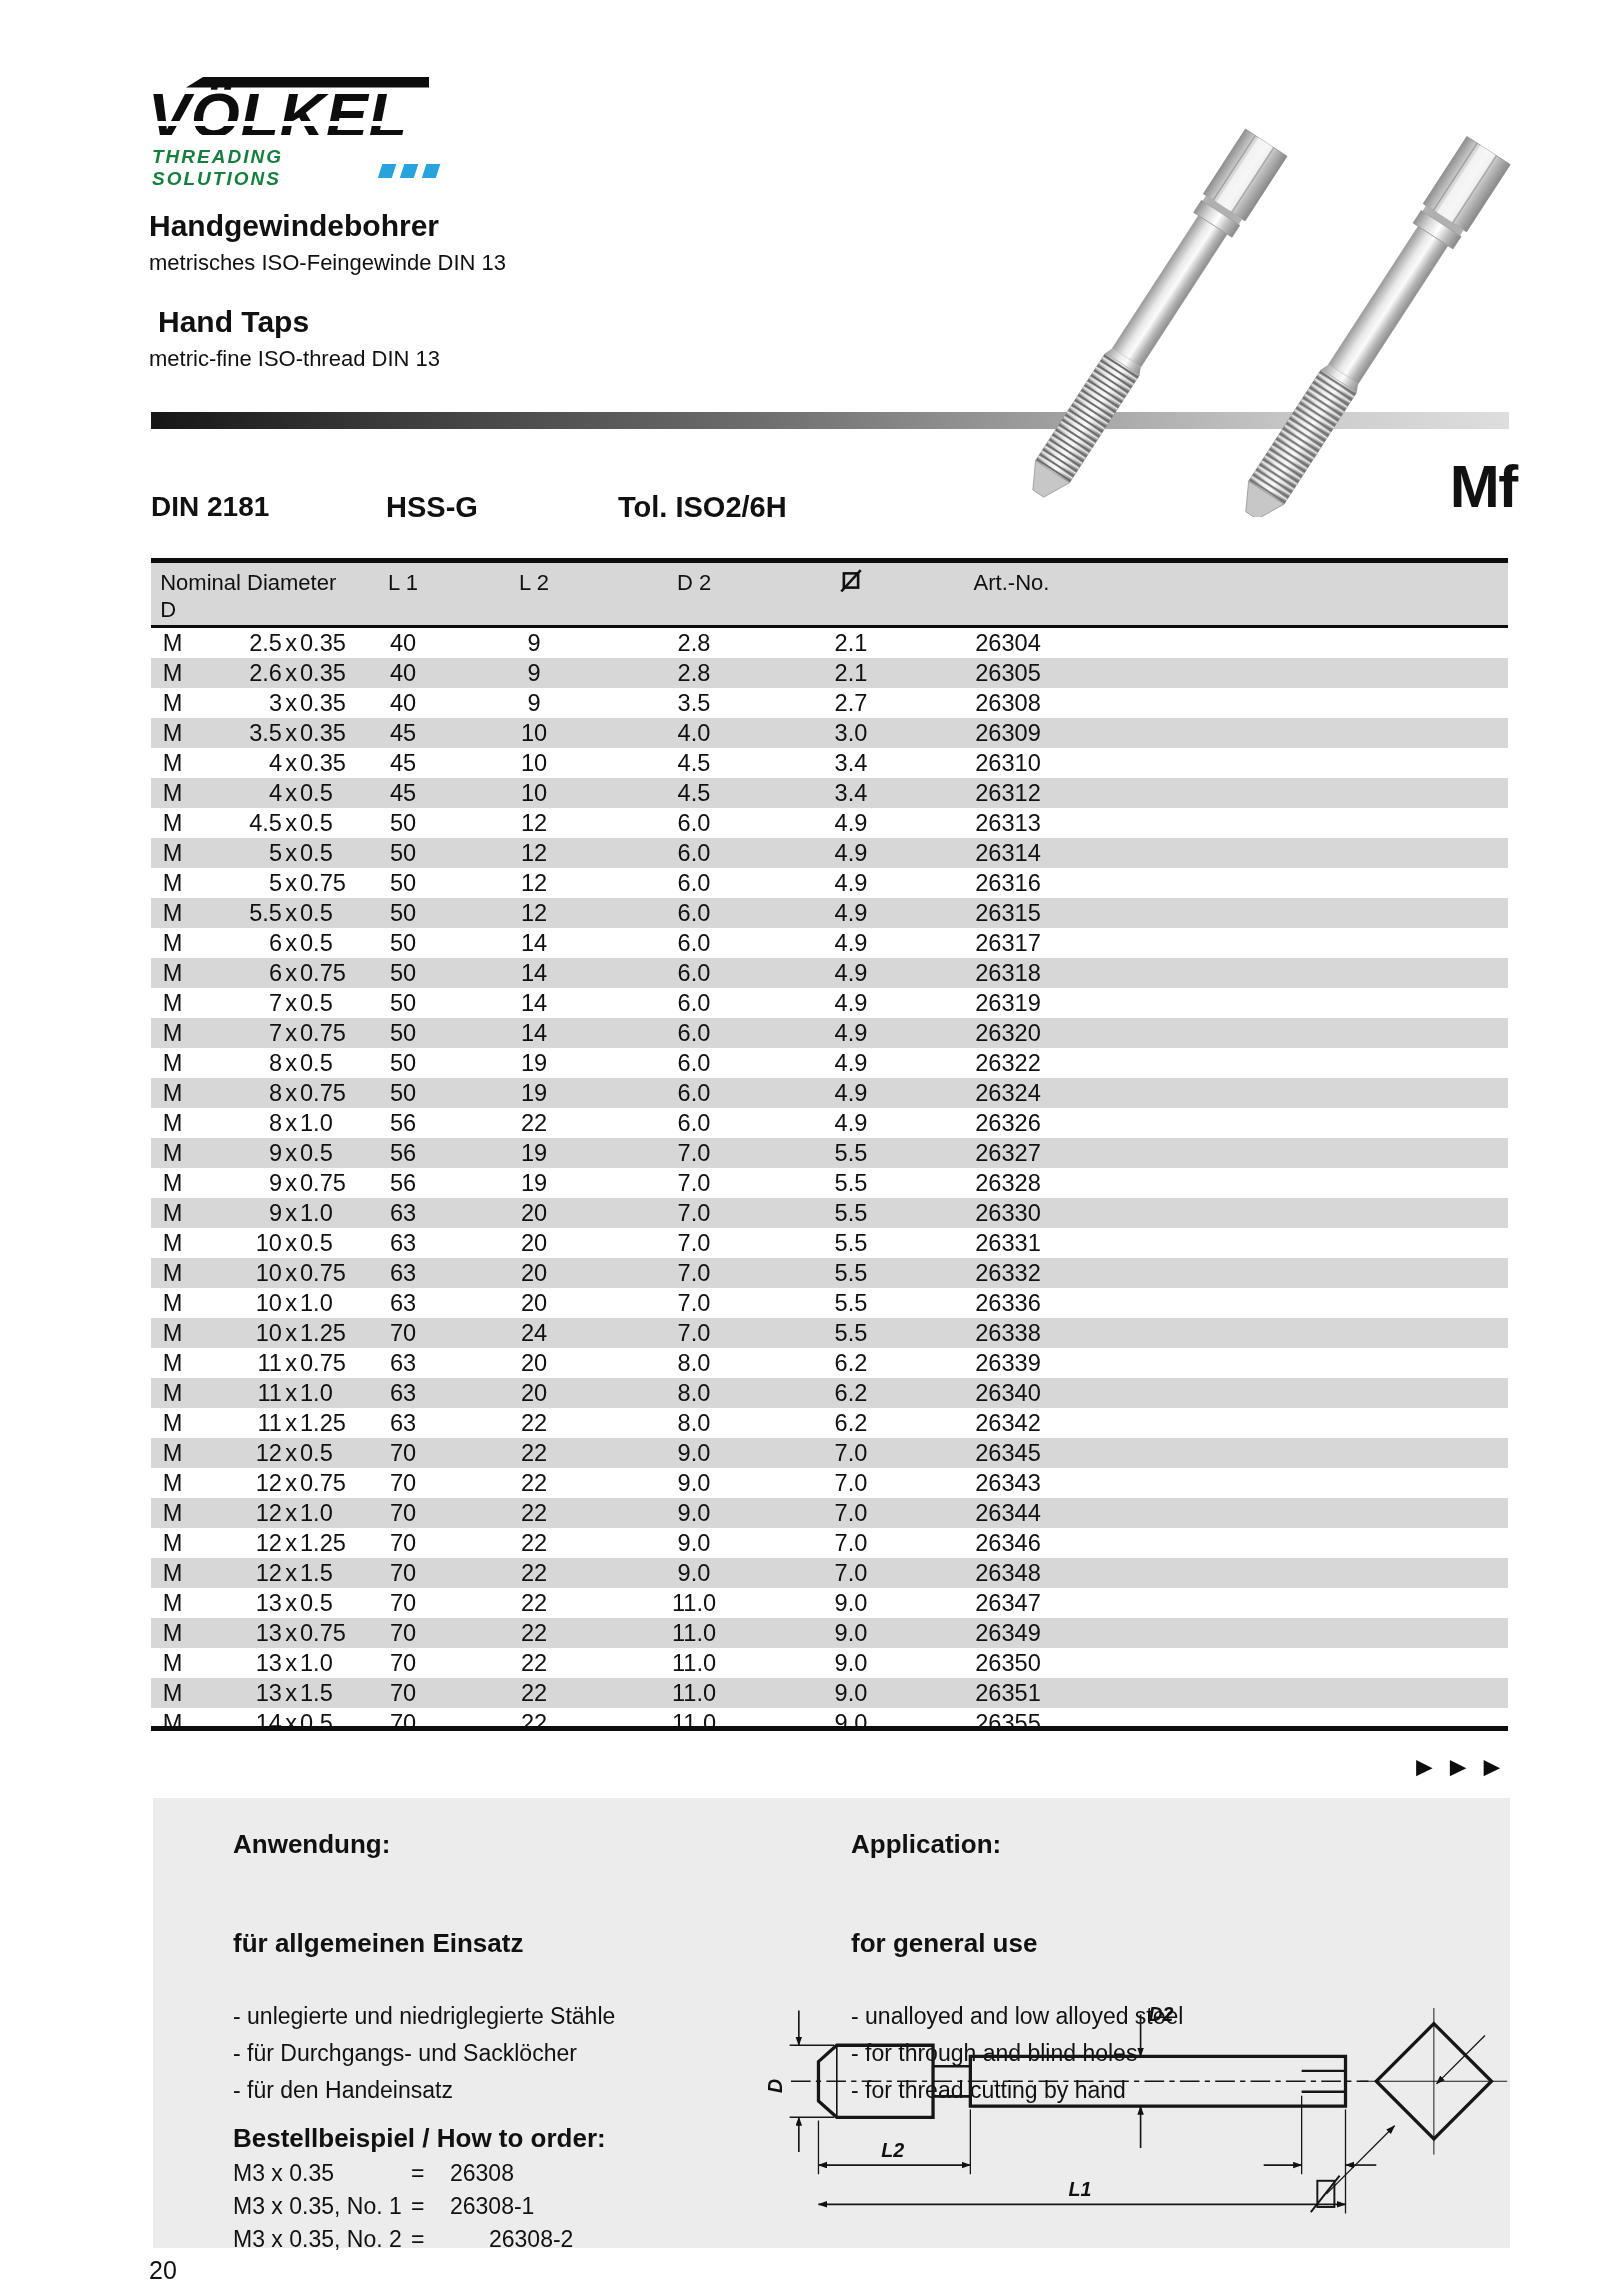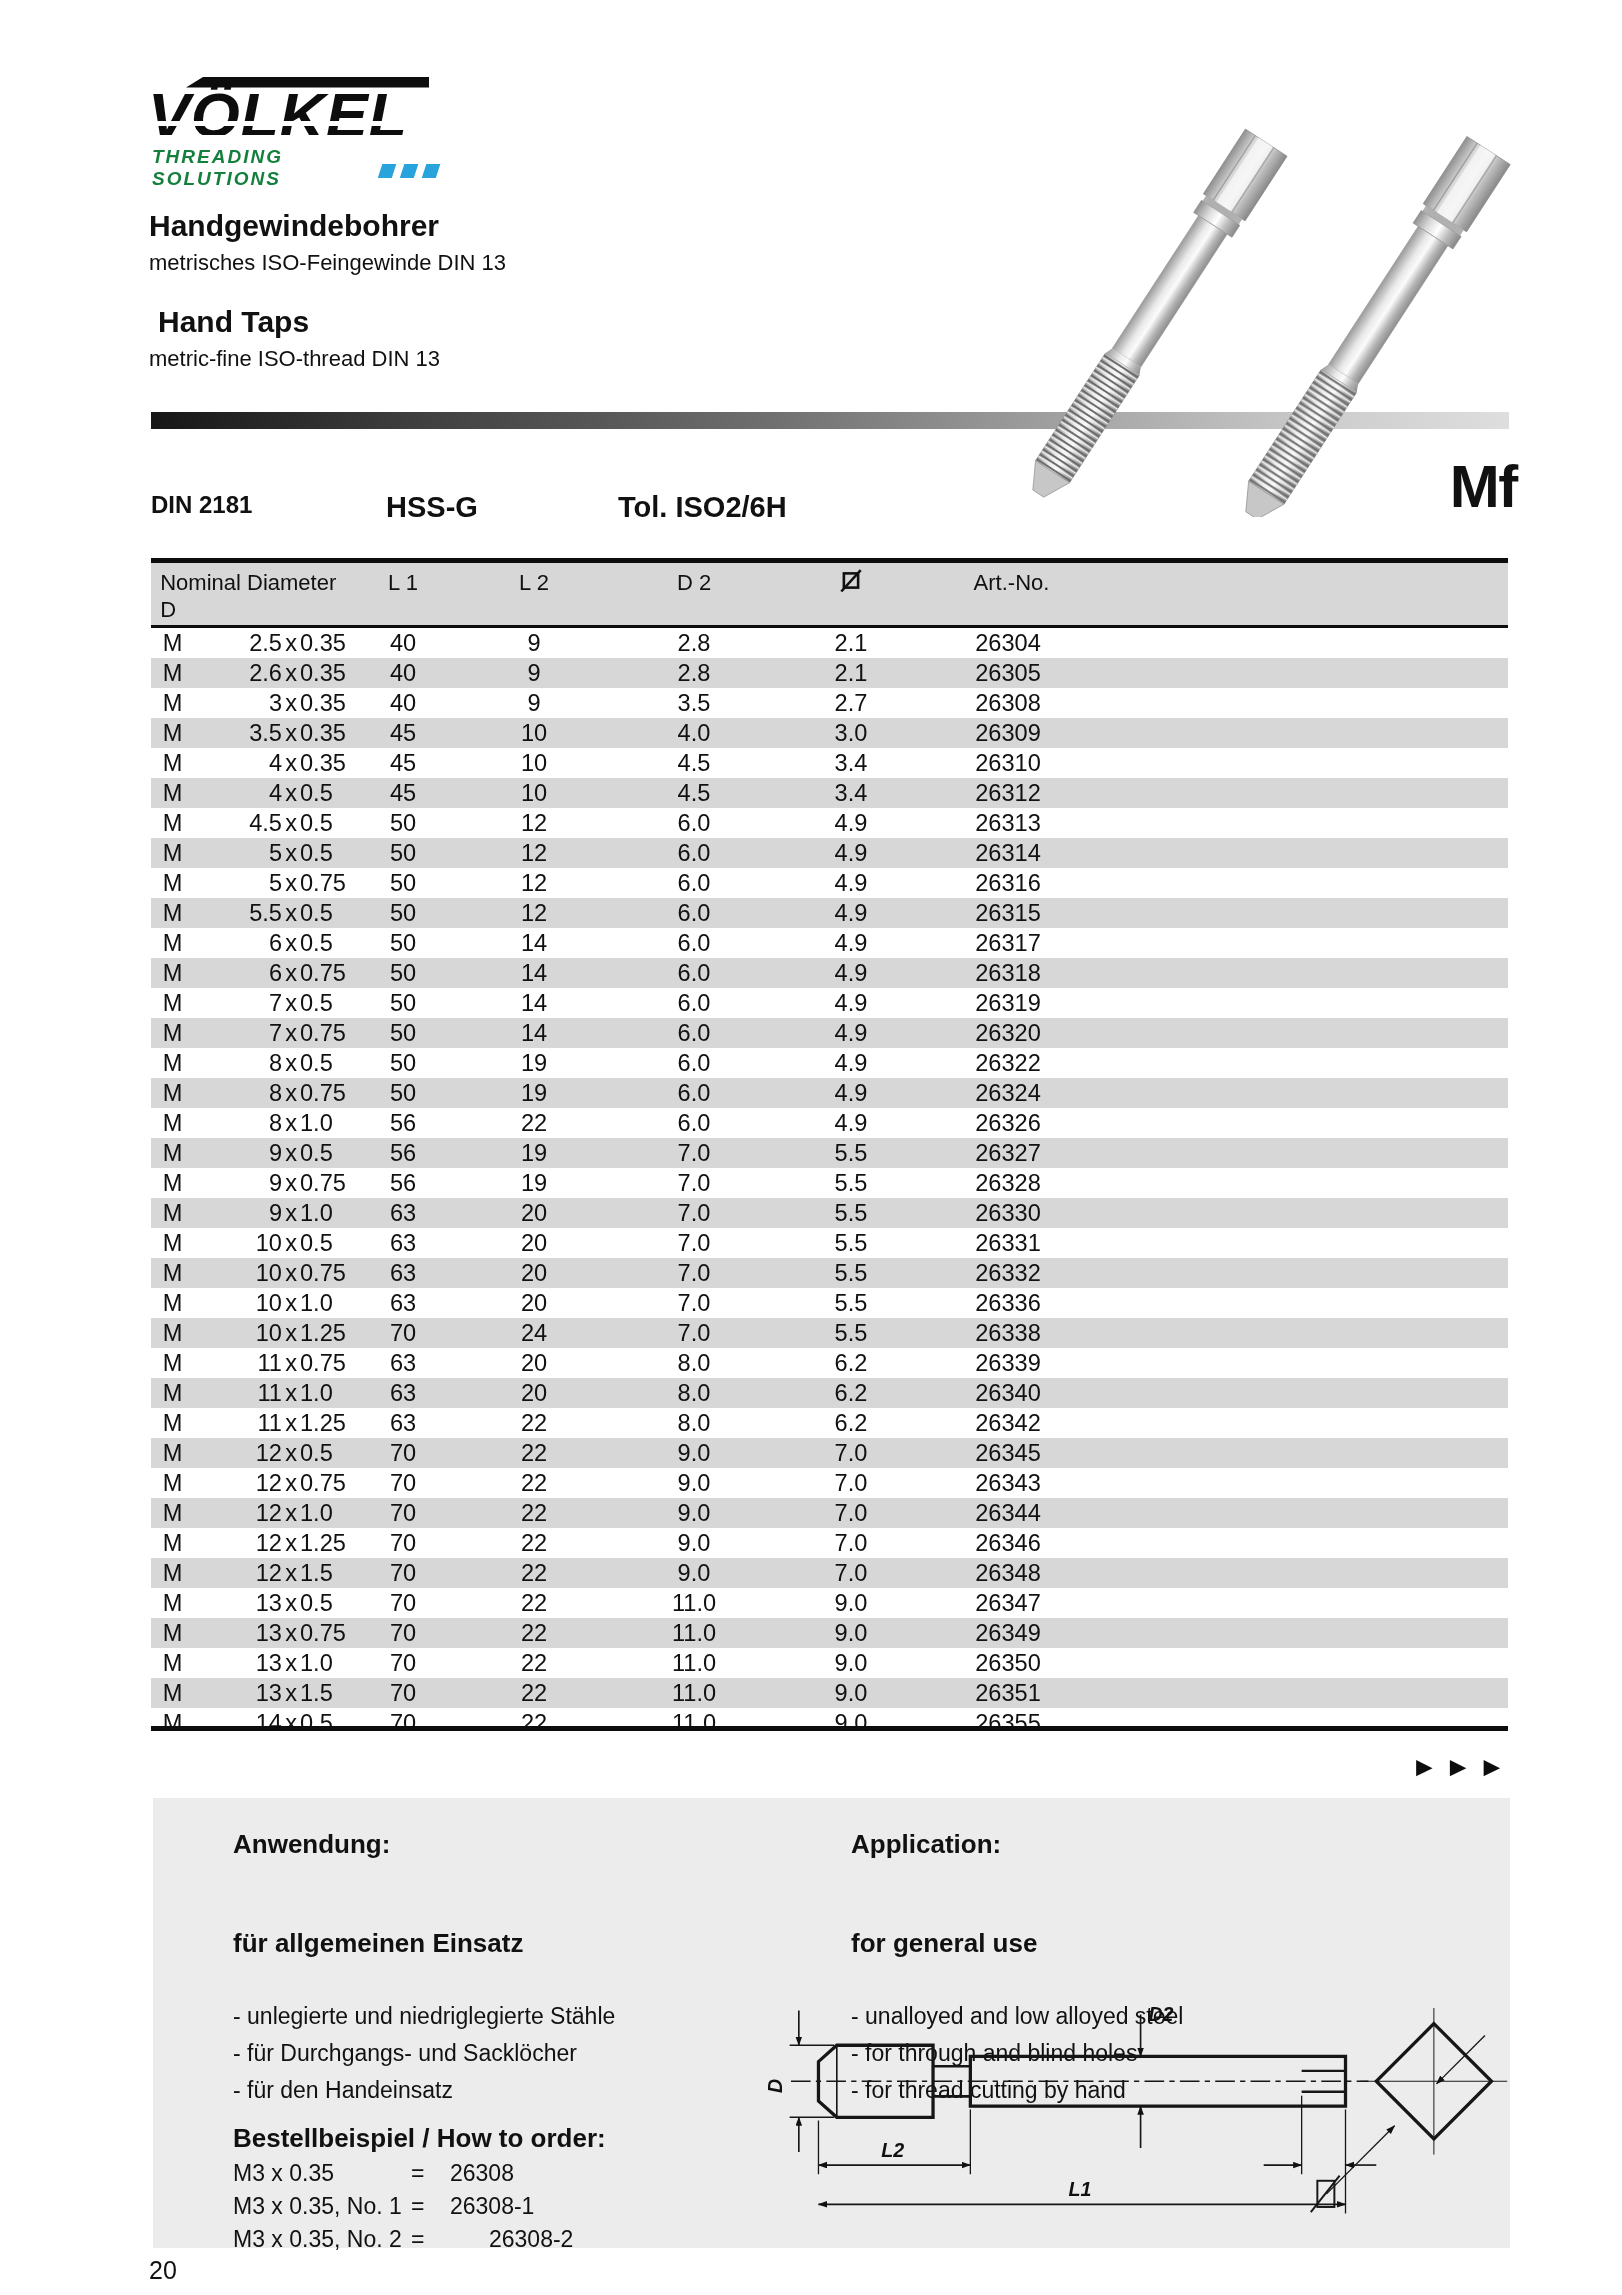--- a/index.html
+++ b/index.html
@@ -24,21 +24,21 @@
   
   .h-de{left:149px;top:209px;font-size:30px;font-weight:bold;}
   .s-de{left:149px;top:250px;font-size:22px;}
   .h-en{left:149px;top:305px;font-size:30px;font-weight:bold;margin-left:9px;}
   .s-en{left:149px;top:346px;font-size:22px;}
 
   .grad-bar{left:151px;top:412px;width:1358px;height:17px;
     background:linear-gradient(to right,#161616 0%,#3c3c3c 18%,#6e6e6e 45%,#a8a8a8 70%,#cfcfcf 88%,#dedede 100%);}
 
   
-  .din{left:151px;top:491px;font-size:24px;font-weight:bold;}
+  .din{left:151px;top:491px;font-size:28px;font-weight:bold;}
   .hss{left:386px;top:491px;font-size:29px;font-weight:bold;}
   .tol{left:618px;top:491px;font-size:29px;font-weight:bold;}
   .mf{right:106px;top:457px;font-size:60px;font-weight:900;line-height:1;letter-spacing:-1.3px;}
 
   
   .rule{left:151px;width:1357px;background:#0d0d0d;}
   .rule-top{top:558px;height:5.2px;}
   .rule-mid{top:625px;height:3.3px;}
   .rule-bot{top:1726px;height:4.6px;}
   .thead{left:151px;top:563px;width:1357px;height:62px;background:#d7d7d7;font-size:22px;}

